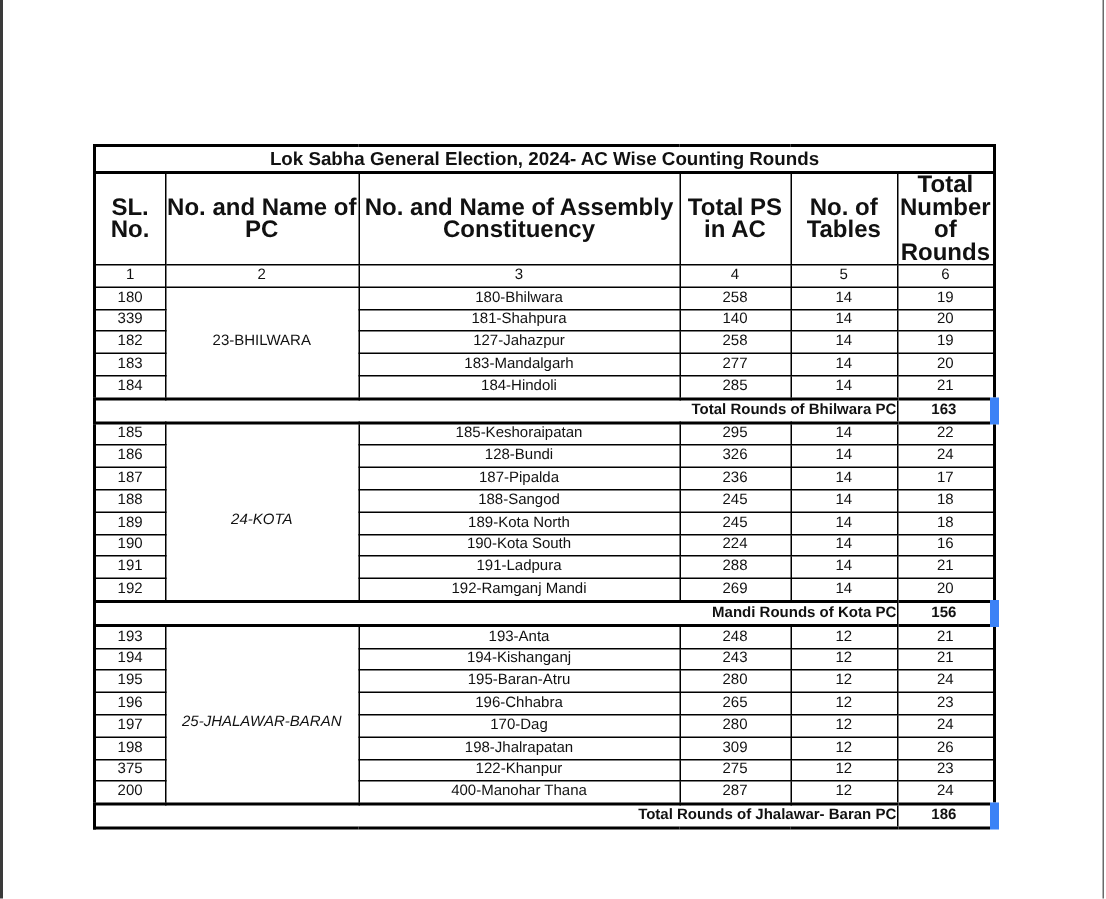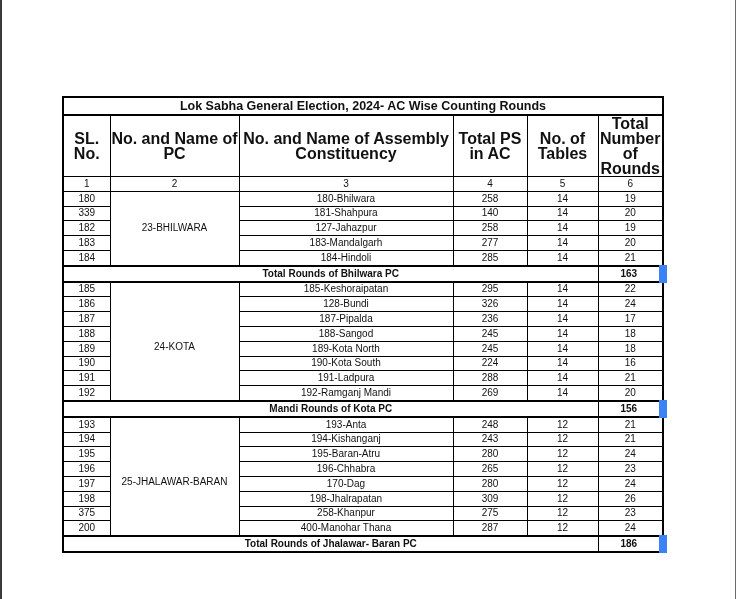--- a/index.html
+++ b/index.html
@@ -17,24 +17,24 @@
   table.rounds td, table.rounds th {
     border: 1px solid #000; padding: 0; text-align: center; vertical-align: middle;
     height: 13.8px; line-height: 12px; overflow: hidden; white-space: nowrap;
   }
   table.rounds th { font-weight: bold; }
   .title-cell { font-size: 12.5px; font-weight: bold; height: 16px !important; border: 2px solid #000 !important; }
   .hdr th { height: 44px !important; font-size: 16px; white-space: normal !important; line-height: 15px !important; border-width: 1.5px; }
   .numrow td { border-bottom: 1.5px solid #000; }
   td.ac { text-align: left; padding-left: 1px; }
   td.pc { vertical-align: top; padding-top: 6px; }
-  td.pc.mid { vertical-align: middle; padding-top: 12px; }
+  td.pc.mid { vertical-align: middle; padding-top: 12px; font-style: italic; }
   tr.total td { font-weight: bold; border-top: 2px solid #000; border-bottom: 2px solid #000; }
-  tr.total td.first { border-left: 2px solid #000; }
-  tr.total td.last { border-right: 8px solid #3b82f6; }
+  tr.total td.first { border-left: 2px solid #000; text-align: right; }
+  tr.total td.last { border-right: 6px solid #3b82f6; }
   table.rounds { border: 2px solid #000; }
 </style>
 </head>
 <body>
 
 <div class="edge-left"></div>
 <div class="edge-right"></div>
 
 <table class="rounds">
   <colgroup>
@@ -207,21 +207,21 @@
     </tr>
     <tr>
       <td>198</td>
       <td class="ac">198-Jhalrapatan</td>
       <td>309</td>
       <td>12</td>
       <td>26</td>
     </tr>
     <tr>
       <td>375</td>
-      <td class="ac">258-Khanpur</td>
+      <td class="ac">122-Khanpur</td>
       <td>275</td>
       <td>12</td>
       <td>23</td>
     </tr>
     <tr>
       <td>200</td>
       <td class="ac">400-Manohar Thana</td>
       <td>287</td>
       <td>12</td>
       <td>24</td>

